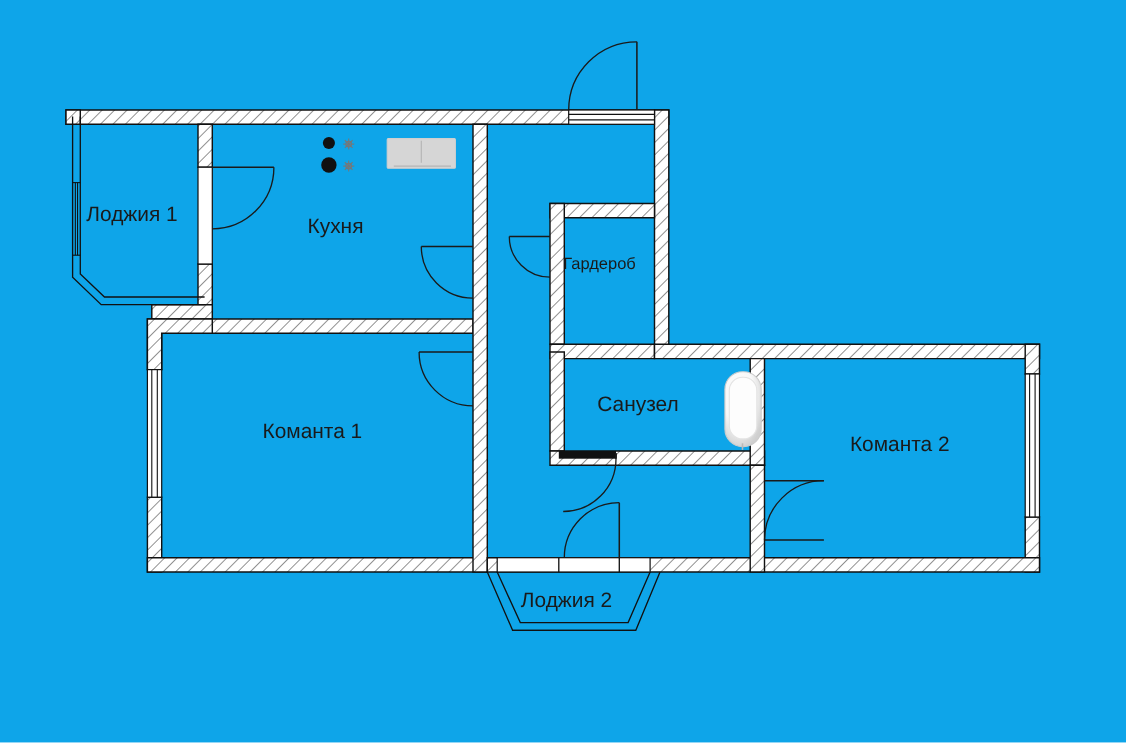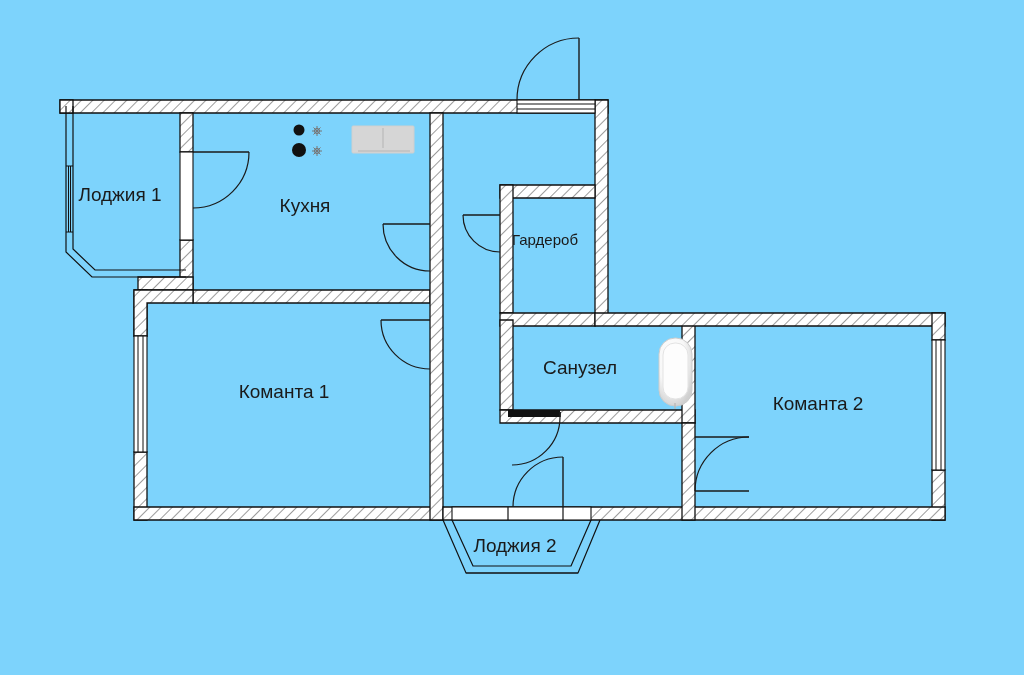--- a/index.html
+++ b/index.html
@@ -10,21 +10,21 @@
   body {
     width: 1024px;
     height: 675px;
     font-family: "Liberation Sans", sans-serif;
     overflow: hidden;
   }
   #plan-root {
     position: relative;
     width: 1024px;
     height: 675px;
-    background: #7dd3fc;
+    background: #0ea5e9;
   }
   svg.plan {
     display: block;
     width: 1024px;
     height: 675px;
   }
   .room-label {
     font-family: "Liberation Sans", sans-serif;
     font-size: 19px;
     fill: #1a1a1a;

